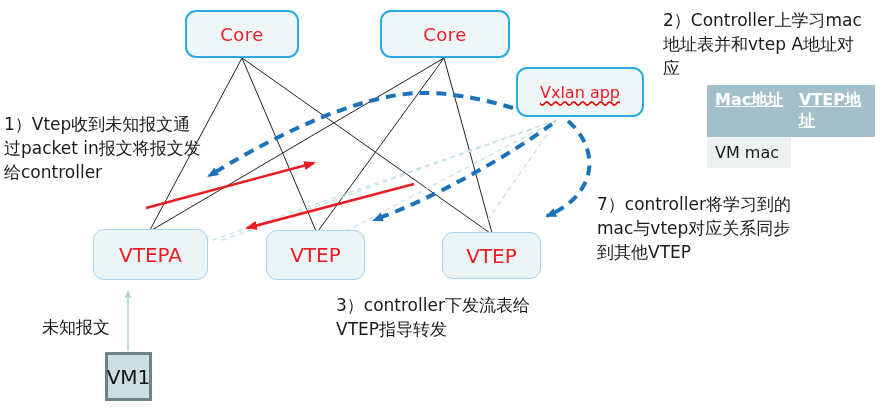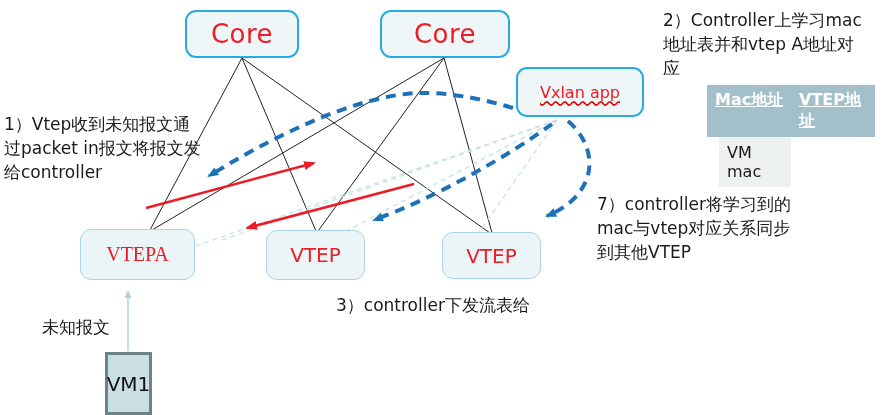--- a/index.html
+++ b/index.html
@@ -20,21 +20,21 @@
     display: flex;
     flex-direction: column;
     align-items: center;
     justify-content: center;
     border-radius: 11px;
     background: #eff6f7;
     border: 2px solid #29abe2;
     color: #ed1c24;
     text-align: center;
   }
-  .core { font-size: 26px; letter-spacing: 0.5px; }
+  .core { font-size: 18px; letter-spacing: 0.5px; }
   .vtep {
     border: 1.5px solid #a9d3ea;
     background: #ebf4f6;
     font-size: 20px;
   }
   .controller { font-size: 16px; line-height: 21px; }
   .controller .squiggle {
     text-decoration-line: underline;
     text-decoration-style: wavy;
     text-decoration-color: #e30000;
@@ -72,21 +72,20 @@
     background: #a3c0ca;
     color: #ffffff;
     font-weight: bold;
     text-decoration: underline;
     padding: 5px 0 5px 8px;
   }
   .mac-table .td {
     background: #eef1f1;
     color: #1a1a1a;
     padding: 6px 0 6px 8px;
-    margin-left: 12px;
   }
 </style>
 </head>
 <body>
 
 <div id="stage">
 
   <svg id="wires" width="886" height="415" viewBox="0 0 886 415">
     <defs>
       <marker id="mBlue" markerUnits="userSpaceOnUse" markerWidth="14" markerHeight="12" refX="9" refY="4.5" orient="auto">
@@ -135,50 +134,51 @@
   </div>
 
   <div class="node core" style="left:380px; top:10px; width:130px; height:48px;">
     <span>Core</span>
   </div>
 
   <div class="node controller" style="left:516px; top:67px; width:128px; height:50px;">
     <span class="squiggle">Vxlan app</span>
   </div>
 
-  <div class="node vtep" style="left:80px; top:229px; width:115px; height:51px;font-family:Liberation Serif, serif;">
+  <div class="node vtep" style="left:93px; top:229px; width:115px; height:51px;">
     <span>VTEPA</span>
   </div>
 
   <div class="node vtep" style="left:266px; top:230px; width:99px; height:50px;">
     <span>VTEP</span>
   </div>
 
   <div class="node vtep" style="left:442px; top:232px; width:99px; height:47px;">
     <span>VTEP</span>
   </div>
 
-  <div class="vm" style="left:105px; top:352px; width:47px; height:63px;">
+  <div class="vm" style="left:105px; top:352px; width:47px; height:49px;">
     <span>VM1</span>
   </div>
 
   <div class="note" style="left:4px; top:112px;">
     <div>1）Vtep收到未知报文通</div>
     <div>过packet in报文将报文发</div>
     <div>给controller</div>
   </div>
 
   <div class="note" style="left:663px; top:8px;">
     <div>2）Controller上学习mac</div>
     <div>地址表并和vtep A地址对</div>
     <div>应</div>
   </div>
 
   <div class="note" style="left:330px; top:293px;margin-left:6px;">
     <div>3）controller下发流表给</div>
+    <div>VTEP指导转发</div>
   </div>
 
   <div class="note" style="left:597px; top:192px;">
     <div>7）controller将学习到的</div>
     <div>mac与vtep对应关系同步</div>
     <div>到其他VTEP</div>
   </div>
 
   <div class="note" style="left:42px; top:315px;">
     <div>未知报文</div>

